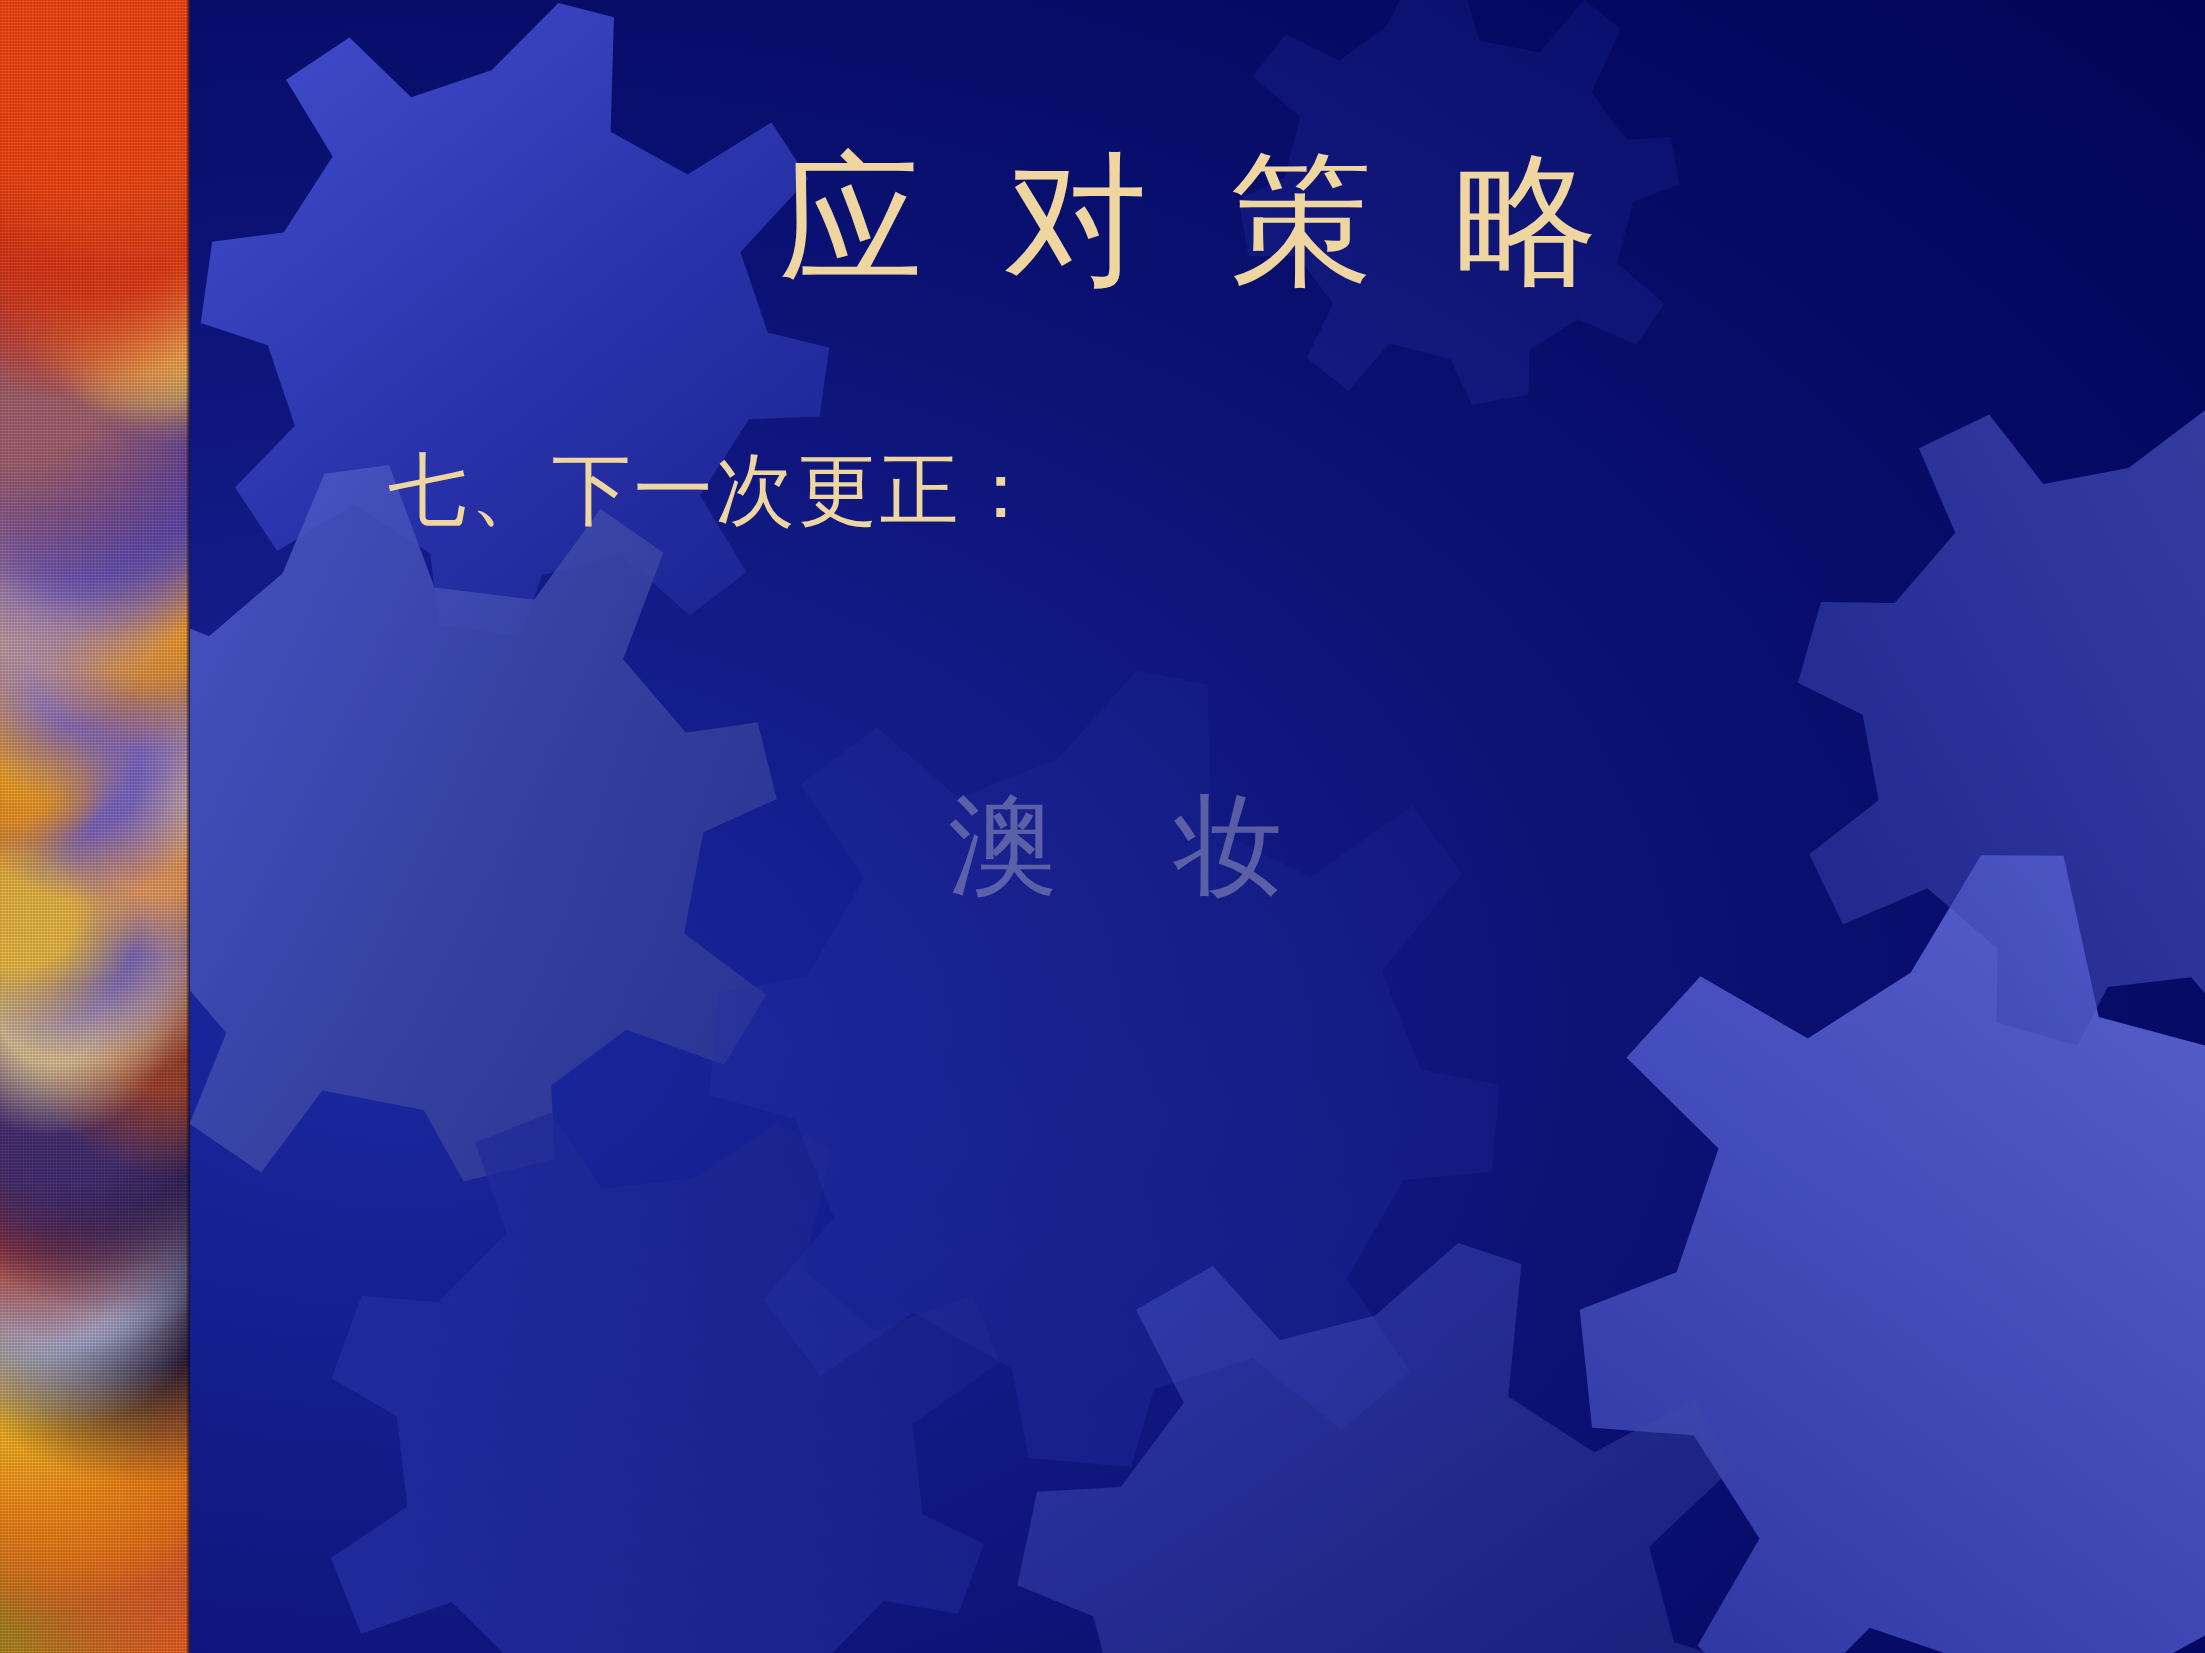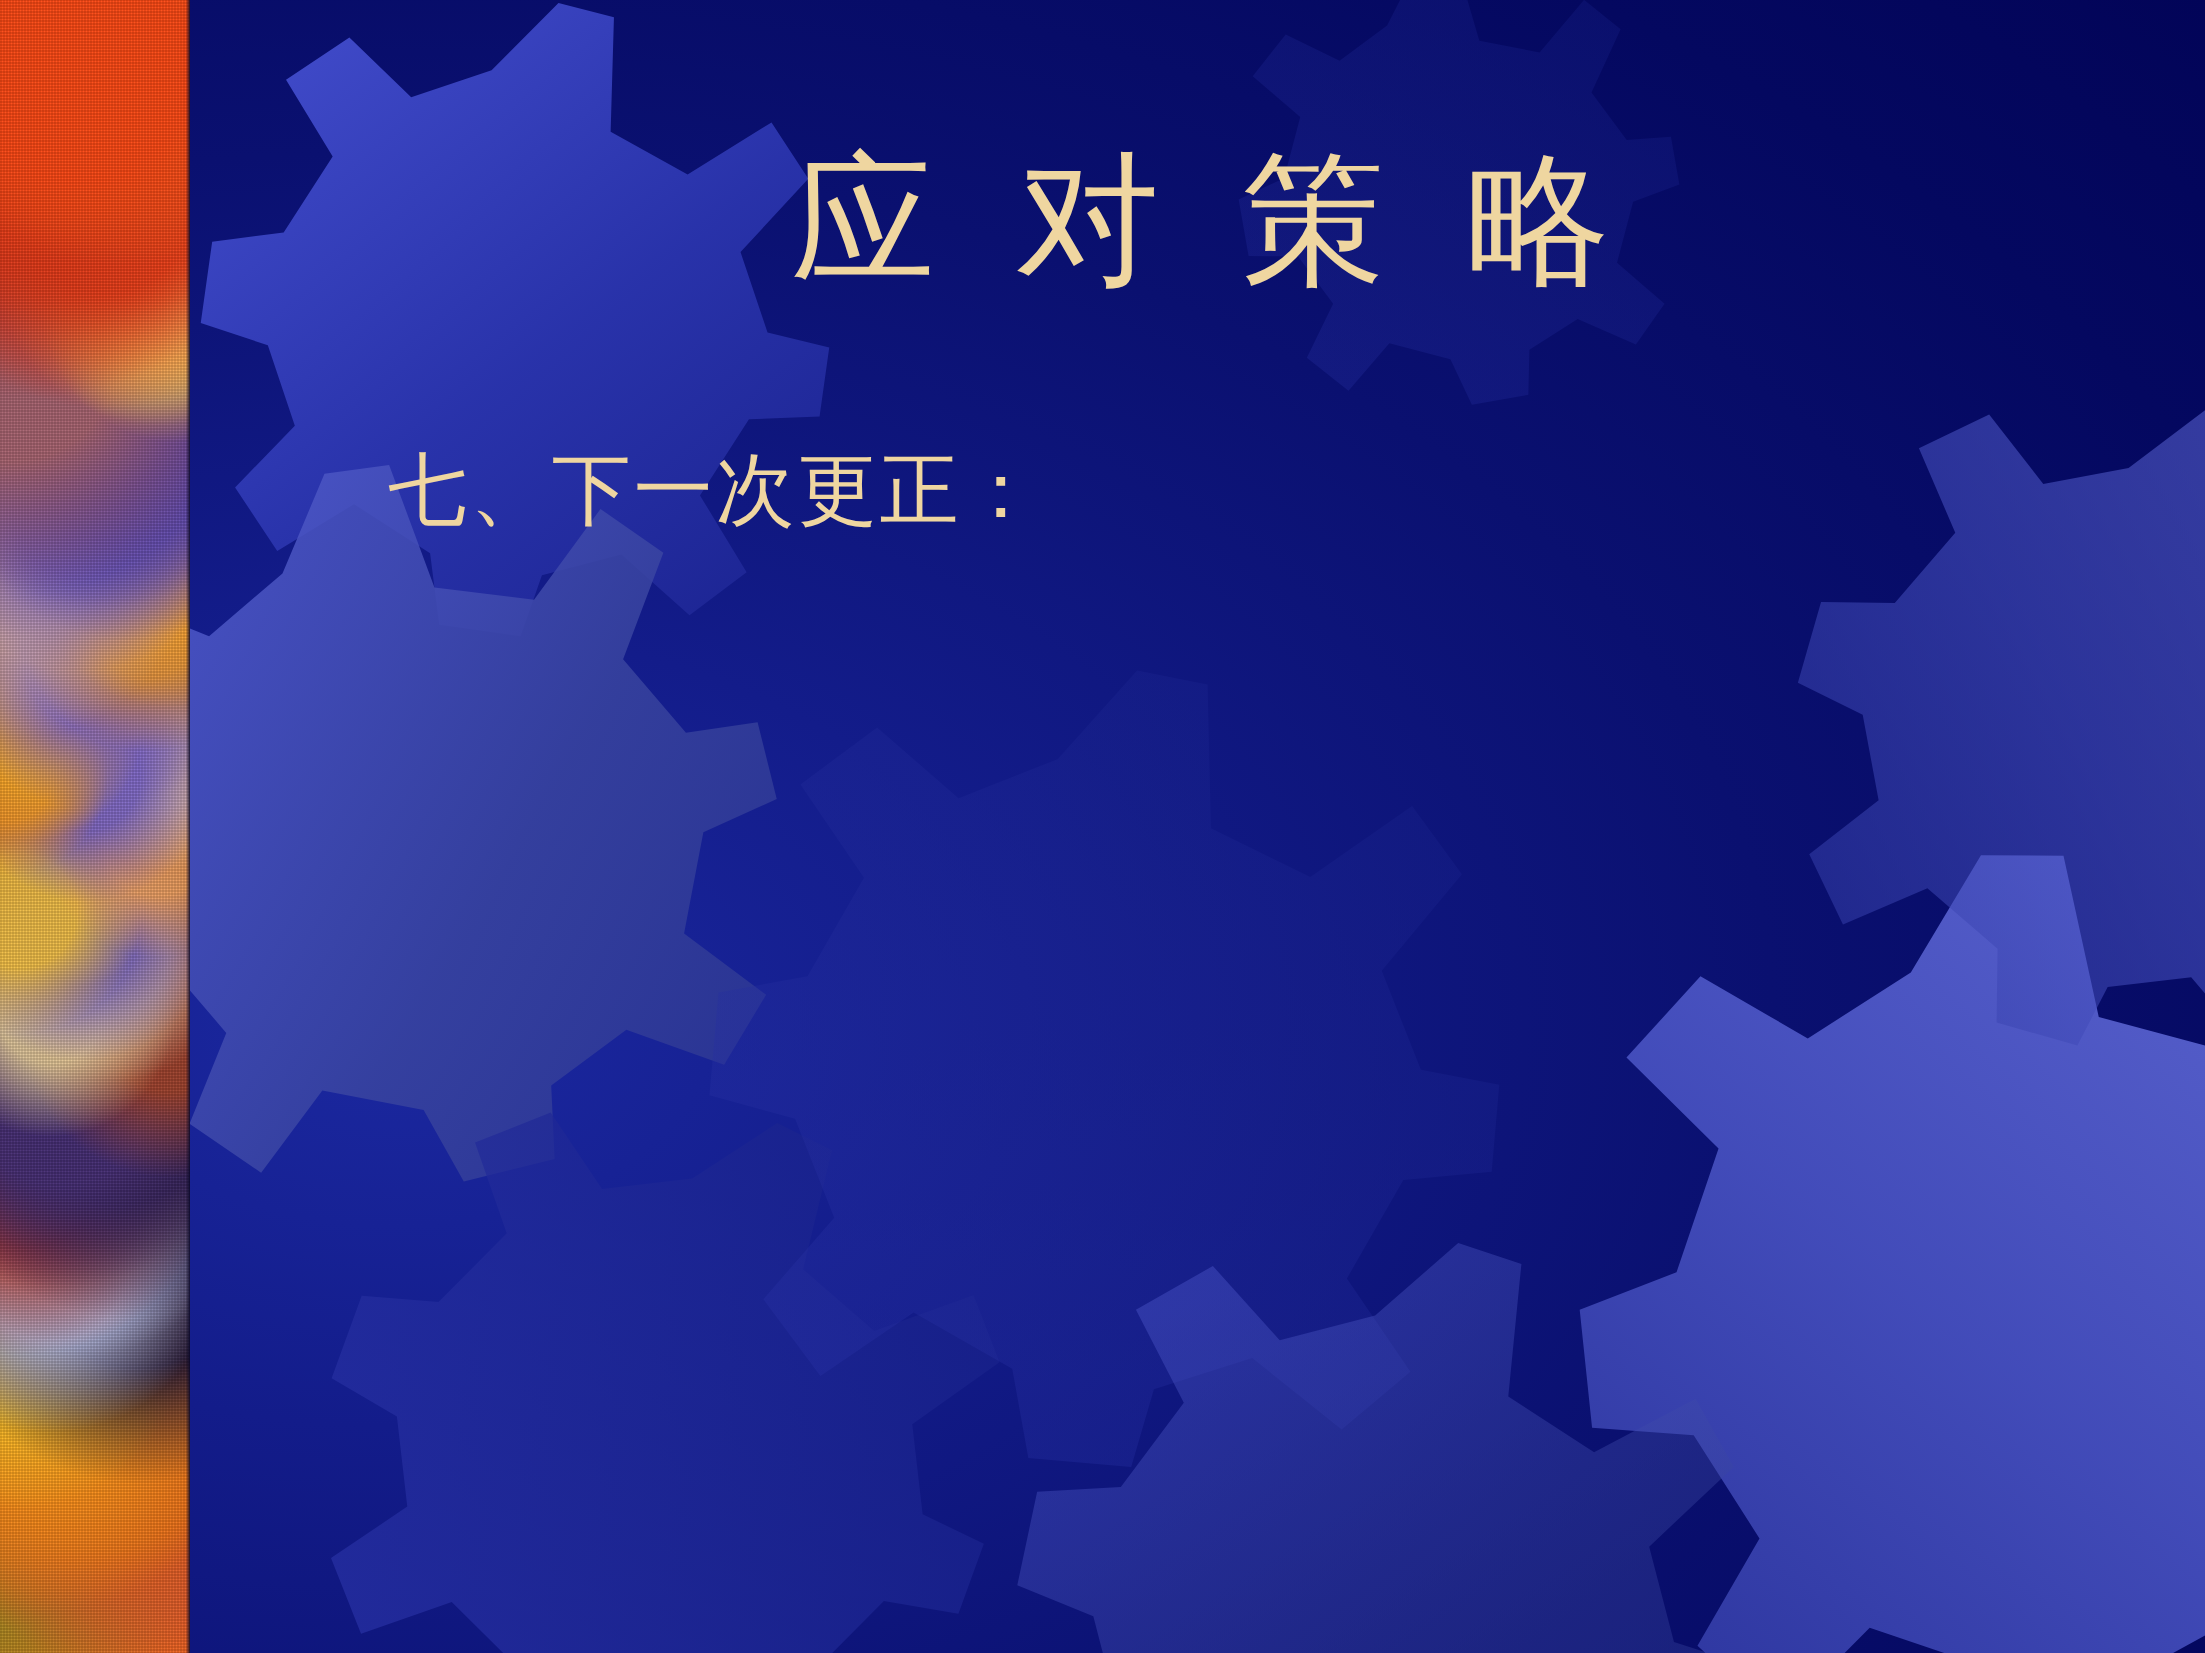--- a/index.html
+++ b/index.html
@@ -111,21 +111,20 @@
     align-items: center;
   }
   .title-text {
     font-family: "DejaVu Serif", "Liberation Serif", serif;
     font-size: 144px;
     line-height: 1.08;
     font-weight: 400;
     color: #efd6a0;
     letter-spacing: 17.6px;
     white-space: nowrap;
-    margin-left: 12px;
   }
 
   .body-block {
     position: absolute;
     left: 344px;
     top: 434px;
     width: 1779px;
   }
   .lead-line {
     font-family: "DejaVu Serif", "Liberation Serif", serif;
@@ -244,15 +243,16 @@
   </div>
 
   <div class="title-block">
     <div class="title-text">应 对 策 略</div>
   </div>
 
   <div class="body-block">
     <div class="lead-line">七、下一次更正：</div>
   </div>
 
+  <div class="watermark">澳 妆</div>
 
 </div>
 
 
 </body></html>

